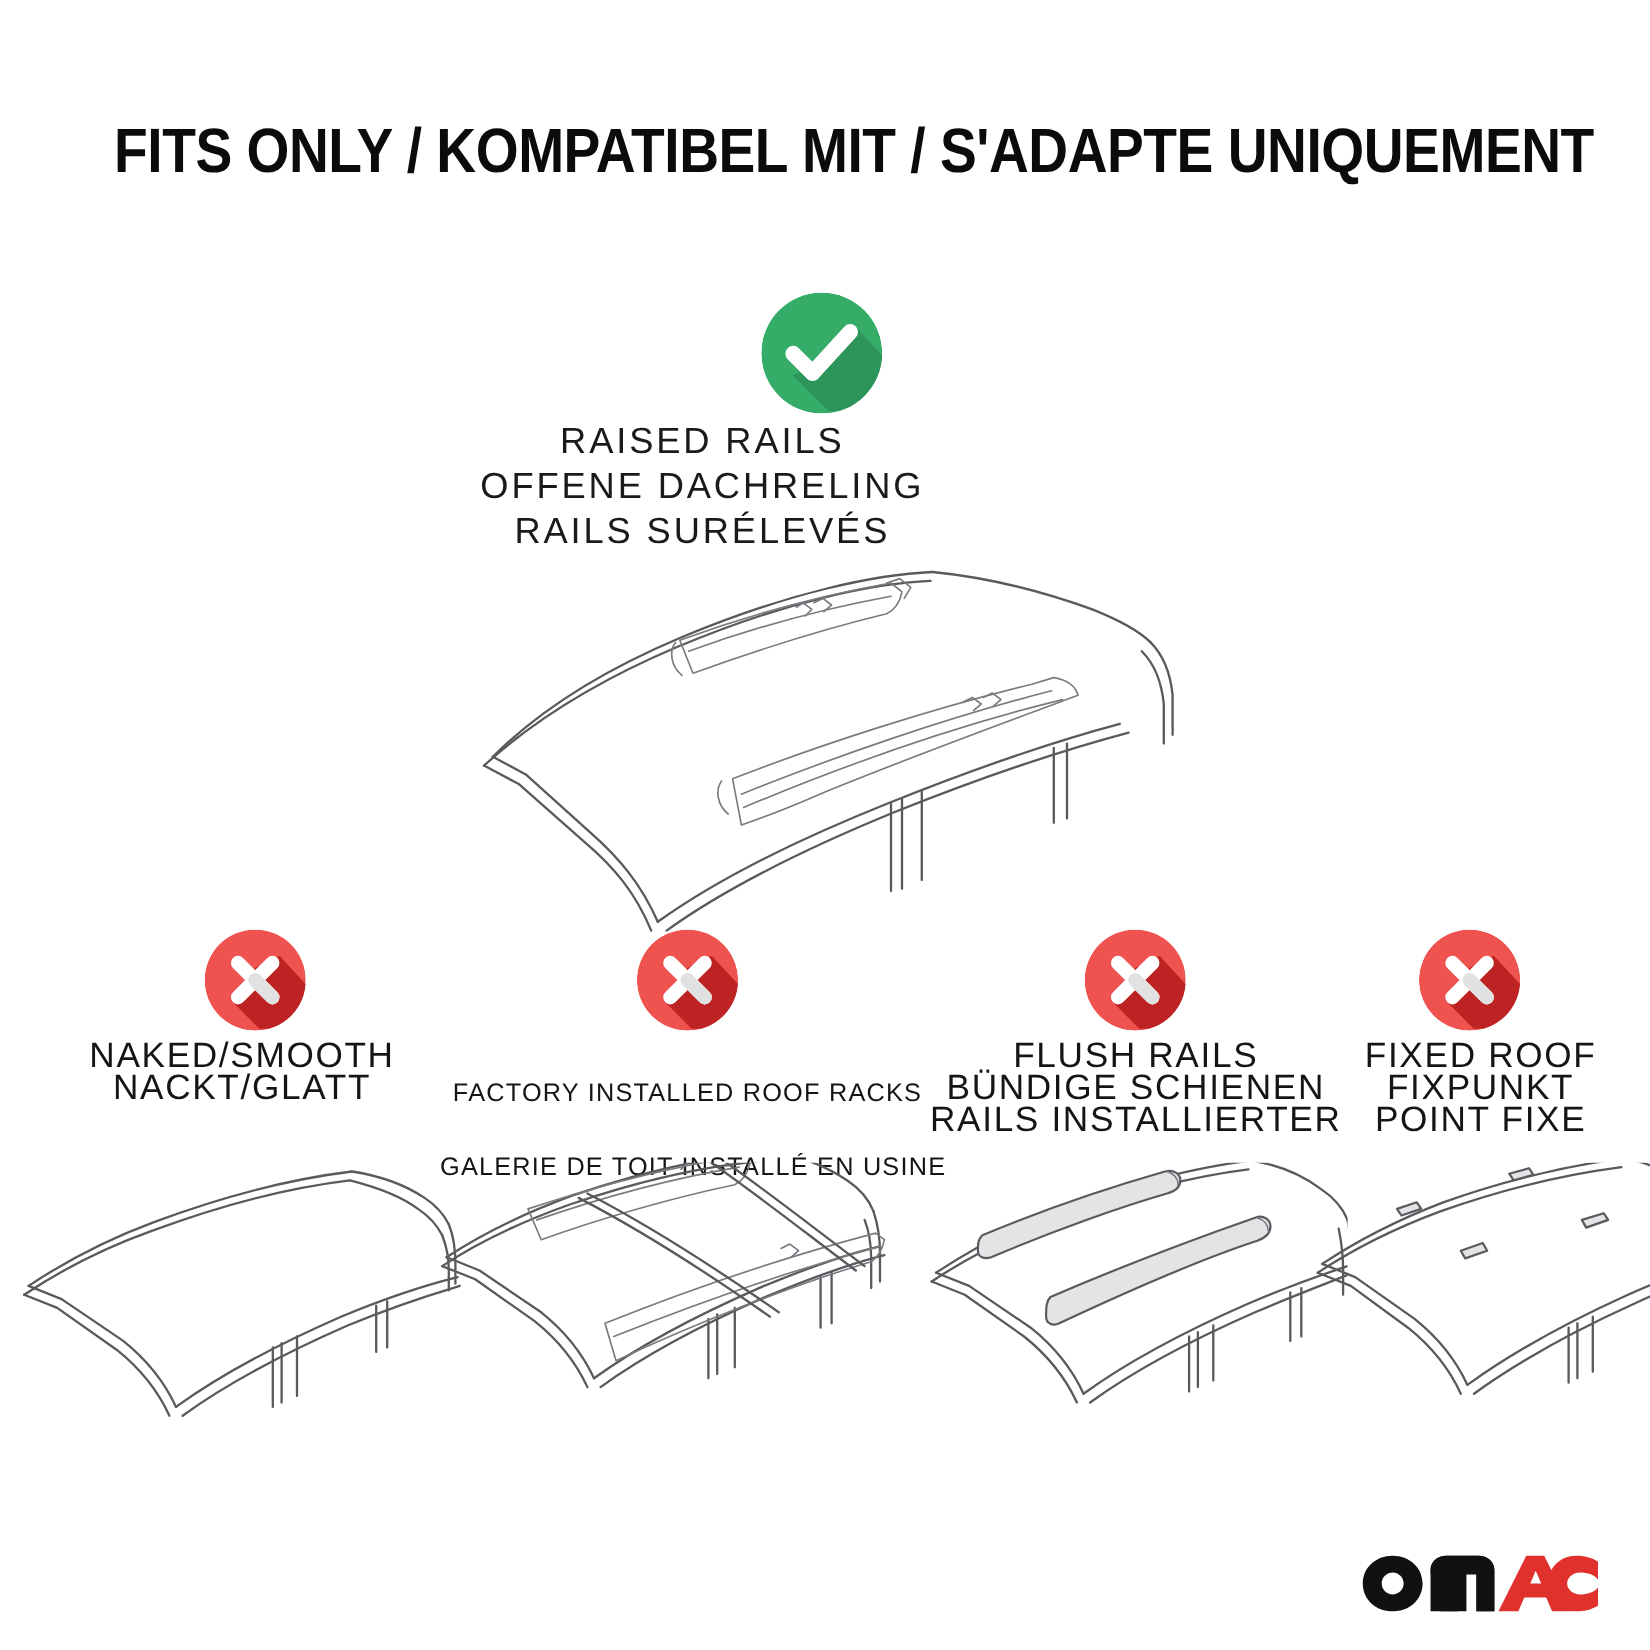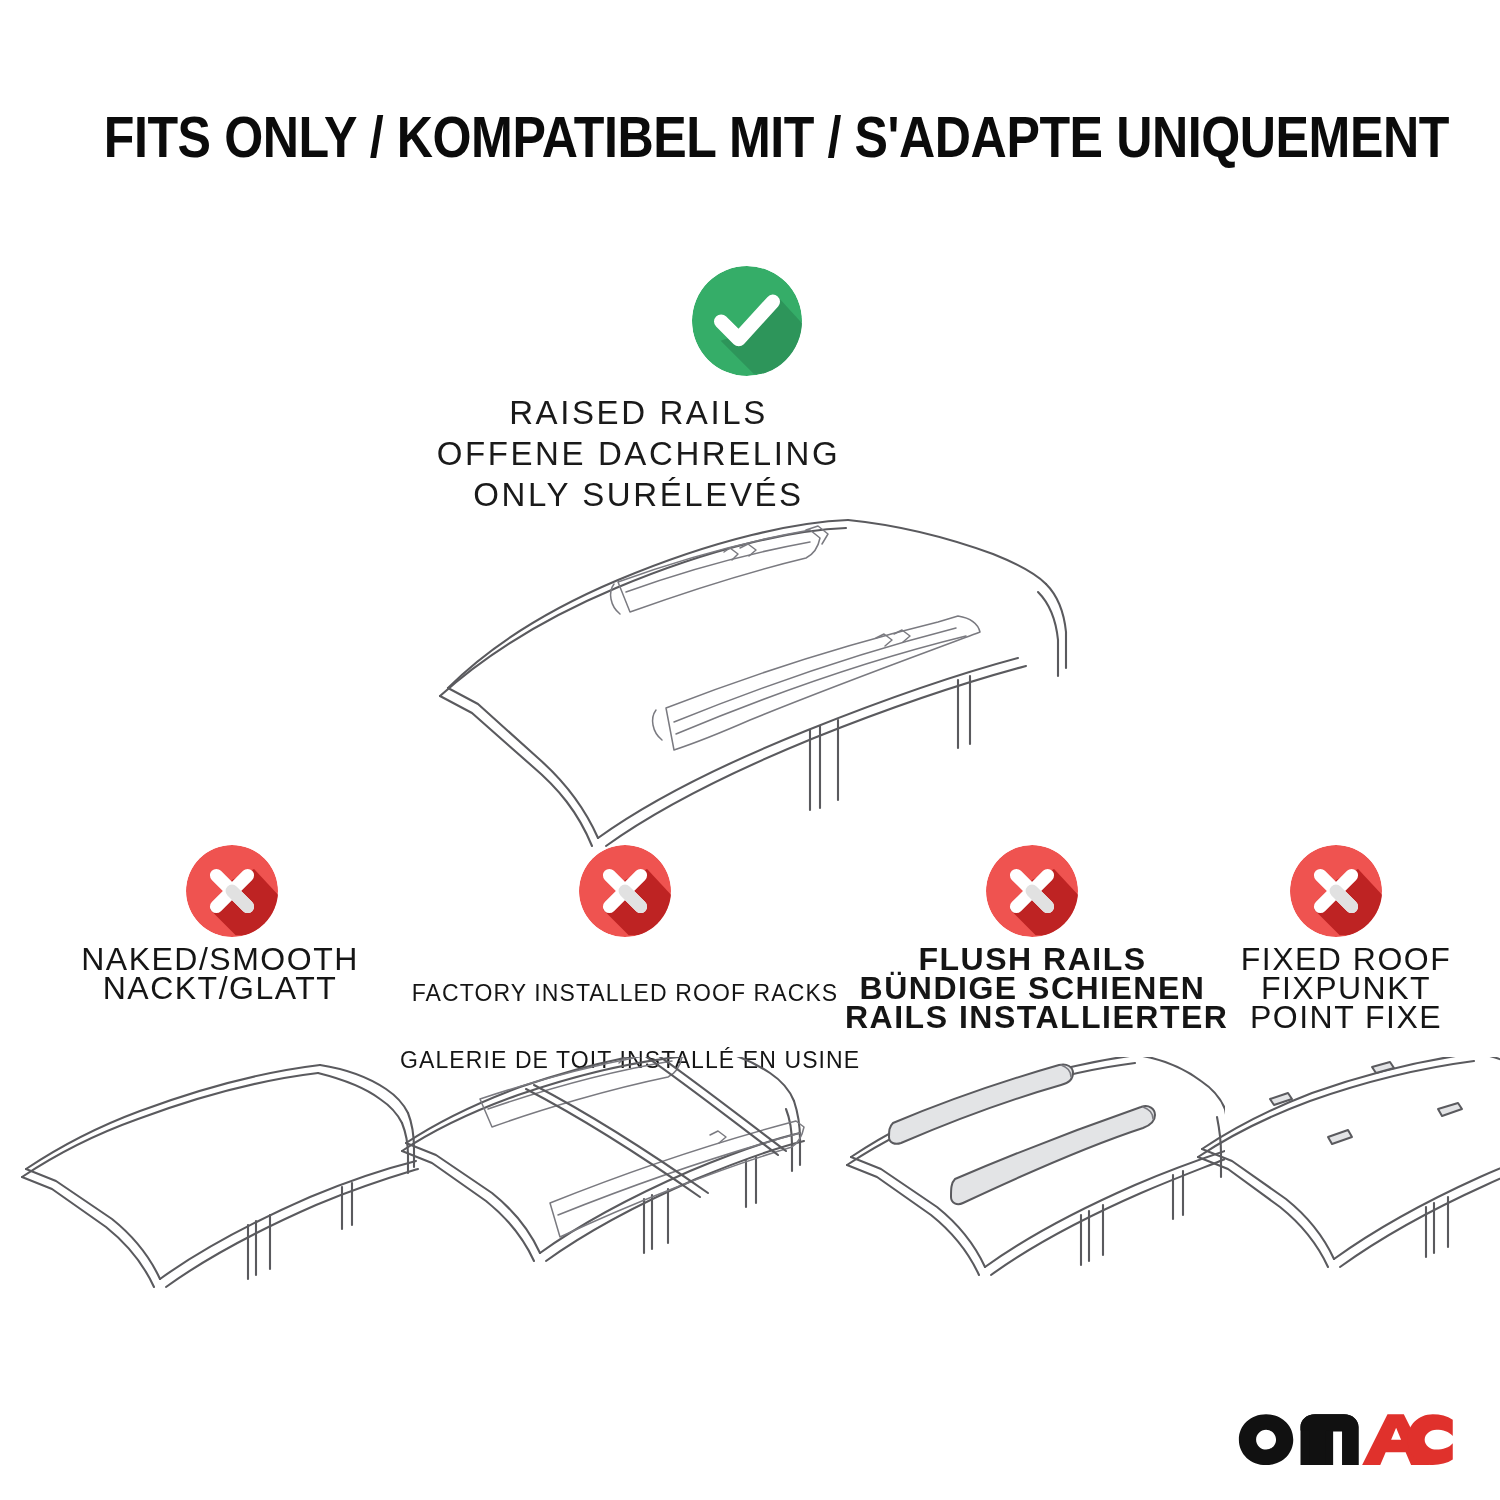--- a/index.html
+++ b/index.html
@@ -39,21 +39,20 @@
 
   
   .ok-badge{
     left:692px; top:266px; width:110px; height:110px;
   }
 
   .ok-labels{
     position:absolute;
     top:380px; left:0; width:1277px;
     text-align:center;
-    margin-top:12px;
   }
   .ok-labels .line{
     font-size:33px;
     letter-spacing:2.6px;
     line-height:41px;
     color:#1a1a1a;
     font-weight:400;
   }
 
   
@@ -100,21 +99,21 @@
   #col-naked   .col-roof  { top:212px; height:250px; }
 
   #col-factory { left:400px;  width:450px; }
   #col-factory .x-badge { left:179px; }
   #col-factory .col-labels { top:96px; }
   #col-factory .col-labels .line { font-size:23px; letter-spacing:1.1px; line-height:28.5px;margin-top:38px;}
   #col-factory .col-roof  { top:212px; height:250px; }
 
   #col-flush   { left:845px;  width:375px; }
   #col-flush   .x-badge { left:141px; }
-  #col-flush   .col-labels { top:100px;font-weight:bold; }
+  #col-flush   .col-labels { top:100px; }
   #col-flush   .col-roof  { top:212px; height:250px; }
 
   #col-fixed   { left:1196px; width:300px; }
   #col-fixed   .x-badge { left:94px; }
   #col-fixed   .col-labels { top:100px; }
   #col-fixed   .col-roof  { top:212px; height:250px; }
 
   
   .logo{
     position:absolute;
@@ -147,21 +146,21 @@
   <svg viewBox="0 0 100 100" aria-hidden="true">
     <circle cx="50" cy="50" r="50" fill="#35ad68"></circle>
     <path d="M44 62 L78 28 L100 52 L100 72 L74 98 L56 98 L26 68 Z" fill="#2c9058" opacity="0.85"></path>
     <path d="M26.5 50.5 L42.5 66.5 L73.5 32.5" fill="none" stroke="#ffffff" stroke-width="13" stroke-linecap="round" stroke-linejoin="round"></path>
   </svg>
 </div>
 
 <div class="ok-labels">
   <div class="line">RAISED RAILS</div>
   <div class="line">OFFENE DACHRELING</div>
-  <div class="line">ONLY SURÉLEVÉS</div>
+  <div class="line">RAILS SURÉLEVÉS</div>
 </div>
 
 <div class="hero-roof">
   <svg class="line-art" viewBox="0 0 690 340" width="690" height="340">
 
     <path d="M30 180 C60 150 110 110 200 72 C300 30 380 14 430 12"></path>
     <path d="M22 188 C55 158 108 118 198 80 C298 38 378 22 428 20"></path>
 
     <path d="M30 180 L60 196 L120 250 C145 272 165 296 180 330"></path>
     <path d="M22 188 L54 205 L114 258 C140 280 160 304 174 338"></path>

